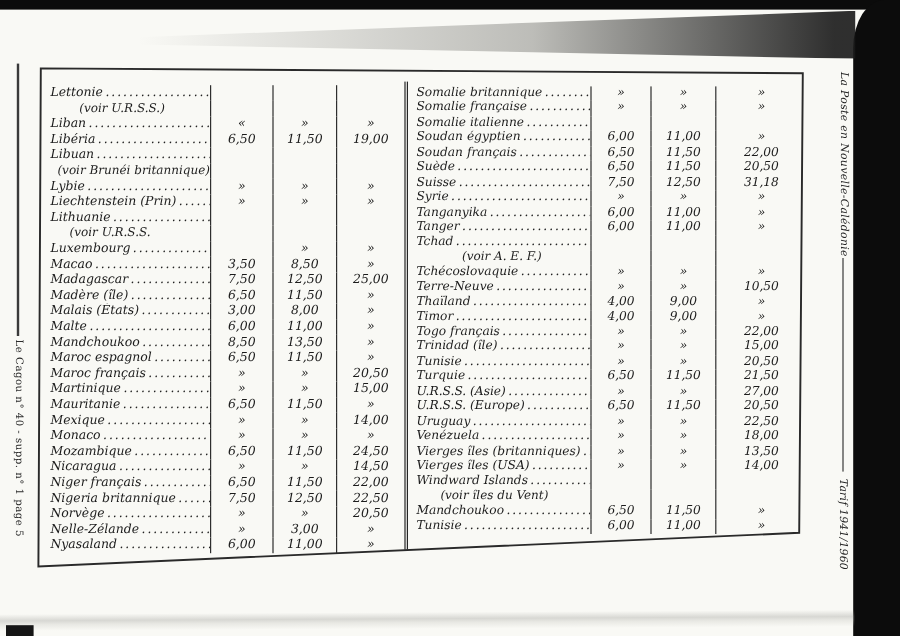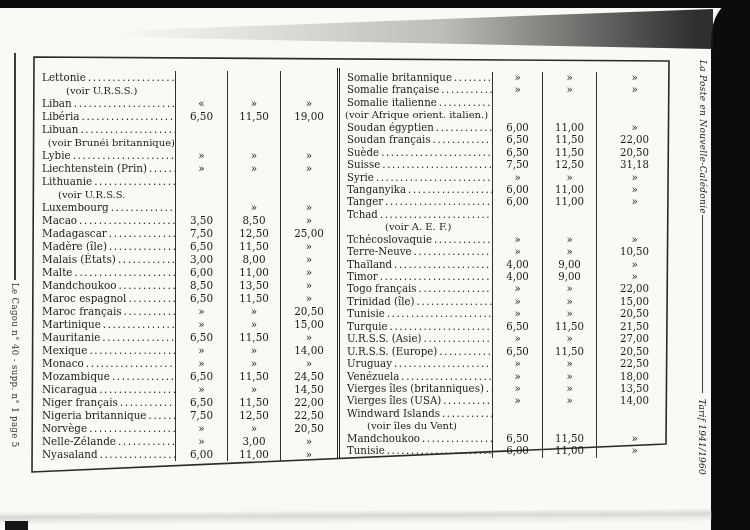--- a/index.html
+++ b/index.html
@@ -20,21 +20,21 @@
   .vtext{position:absolute;transform:rotate(90deg);transform-origin:0 0;white-space:nowrap;color:#2b2b2b;}
   .left-note{left:20px;top:283px;font-size:8.5px;letter-spacing:.4px;}
   .right-title{left:708px;top:60px;font-size:9px;font-style:italic;letter-spacing:.3px;color:#222;}
   .right-tariff{left:707px;top:399px;font-size:9px;font-style:italic;letter-spacing:.2px;color:#222;}
   .left-rule{position:absolute;left:14px;top:53px;width:1.5px;height:227px;background:#3a3a3a;}
   .right-rule{position:absolute;left:702px;top:215px;width:1.3px;height:178px;background:#3a3a3a;}
 
   .frame-svg{position:absolute;left:0;top:0;width:750px;height:530px;}
 
   
-  .tbl{position:absolute;color:#1c1c1c;}
+  .tbl{position:absolute;color:#1c1c1c;font-style:italic;}
   .tl{left:40px;top:71px;width:297px;font-size:10.4px;}
   .tr{left:345px;top:72px;width:327px;font-size:10.2px;}
   .row{display:grid;}
   .tl .row{grid-template-columns:136px 52px 53px 56px;height:13px;line-height:13px;}
   .tr .row{grid-template-columns:148px 50px 54px 75px;height:12.45px;line-height:12.45px;}
   .row > div{overflow:hidden;}
   .row > div:nth-child(-n+3){border-right:1.2px solid #2e2e2e;}
   .ncell{display:flex;padding-left:2px;}
   .nm{white-space:nowrap;}
   .ldr{flex:1;overflow:hidden;white-space:nowrap;letter-spacing:1.6px;padding-left:2px;color:#222;}
@@ -352,26 +352,20 @@
       <div class="row">
         <div class="ncell">
           <span class="nm">Somalie italienne</span>
           <span class="ldr">............................................................</span>
         </div>
         <div class="rate"></div>
         <div class="rate"></div>
         <div class="rate"></div>
       </div>
       <div class="row">
-        <div class="vcell" style="padding-left: 0px;">(voir Afrique orient. italien.)</div>
-        <div class="rate"></div>
-        <div class="rate"></div>
-        <div class="rate"></div>
-      </div>
-      <div class="row">
         <div class="ncell">
           <span class="nm">Soudan égyptien</span>
           <span class="ldr">............................................................</span>
         </div>
         <div class="rate">6,00</div>
         <div class="rate">11,00</div>
         <div class="rate">»</div>
       </div>
       <div class="row">
         <div class="ncell">

